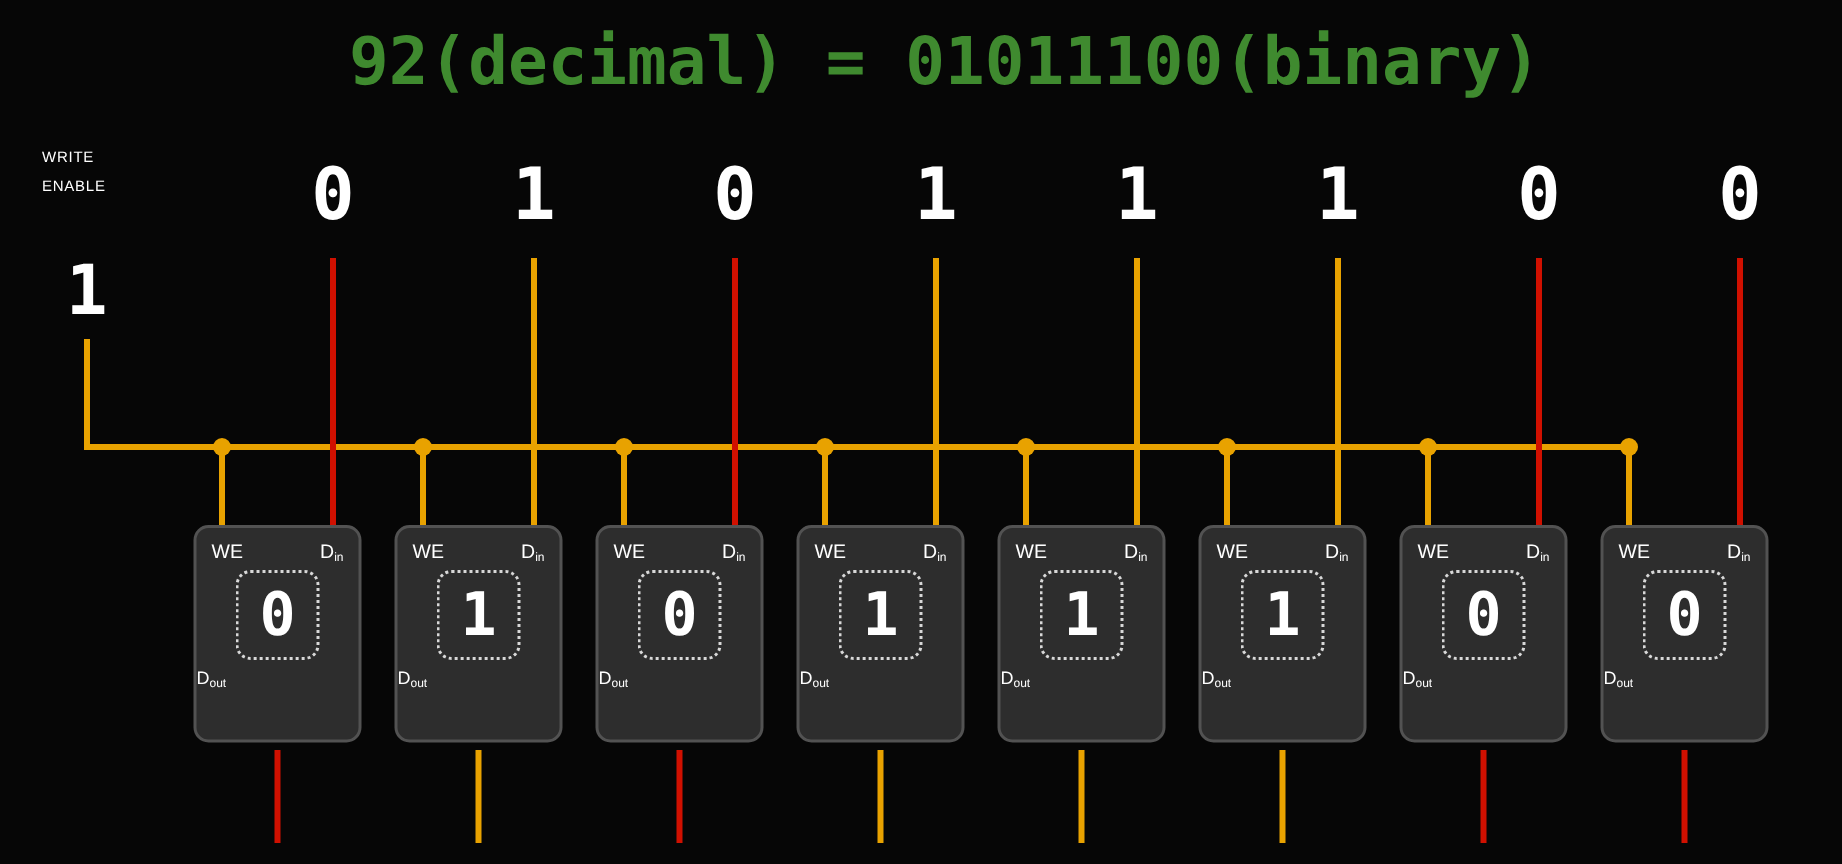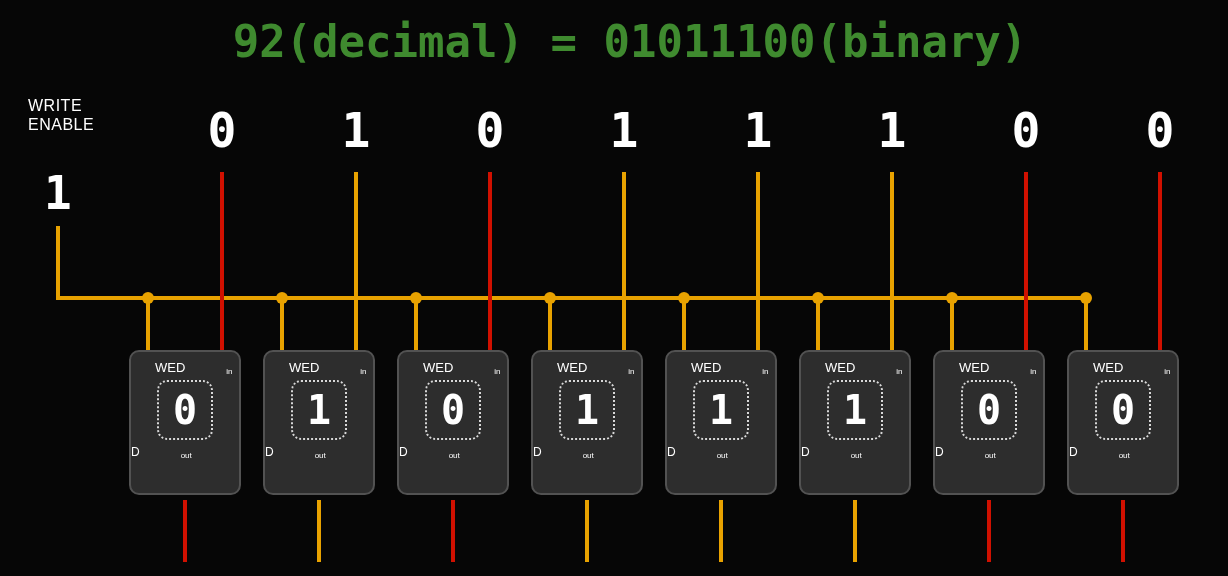--- a/index.html
+++ b/index.html
@@ -12,21 +12,21 @@
 
   .title {
     position: absolute; top: 16px; left: 0; width: 100%;
     text-align: center; color: #3f8a2f;
     font-family: "DejaVu Sans Mono", monospace;
     font-size: 44px; letter-spacing: 0px; font-weight: bold; margin-left: 16px;
   }
 
   .we-title {
     position: absolute; left: 28px; top: 96px;
-    color: #ffffff; font-size: 16px; line-height: 19px;
+    color: #ffffff; font-size: 10px; line-height: 19px;
     white-space: pre-line; letter-spacing: 0.5px;
   }
   .we-value {
     position: absolute; left: 44px; top: 166px;
     color: #ffffff; font-family: "DejaVu Sans Mono", monospace;
     font-size: 46px; font-weight: bold;
   }
   .we-vline { position: absolute; left: 56px; top: 226px; width: 4px; height: 72px; background: #e8a200; }
   .we-bus   { position: absolute; left: 56px; top: 296px; width: 1032px; height: 4px; background: #e8a200; }
 
@@ -41,23 +41,23 @@
   .junction-dot {
     position: absolute; top: 292px; left: 24px; width: 12px; height: 12px;
     border-radius: 50%; background: #e8a200;
   }
   .cell {
     position: absolute; top: 350px; left: 11px; width: 112px; height: 145px;
     background: #2d2d2d; border: 2px solid #525252; border-radius: 10px;
   }
   .cell-top {
     display: flex; justify-content: space-between;
-    padding: 8px 10px 0 24px; color: #ffffff; font-size: 13px;
-  }
-  .sub { font-size: 8px; vertical-align: -2px; margin-left: 41px; }
+    padding: 8px 10px 0 10px; color: #ffffff; font-size: 13px;
+  }
+  .sub { font-size: 8px; vertical-align: -2px; }
   .bit-box {
     width: 56px; height: 60px; margin: 4px auto 0;
     border: 2px dotted #d8d8d8; border-radius: 10px;
     display: flex; align-items: center; justify-content: center;
   }
   .stored-bit {
     color: #ffffff; font-family: "DejaVu Sans Mono", monospace;
     font-size: 40px; font-weight: bold;
   }
   .dout-label { text-align: left; color: #ffffff; font-size: 12px; margin-top: 5px; }

